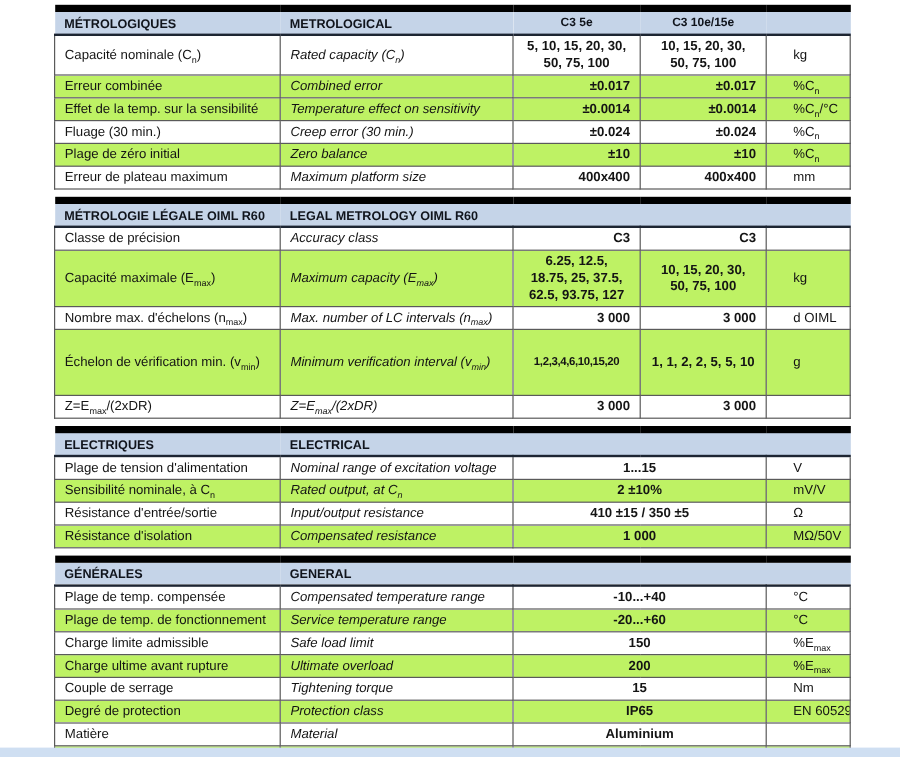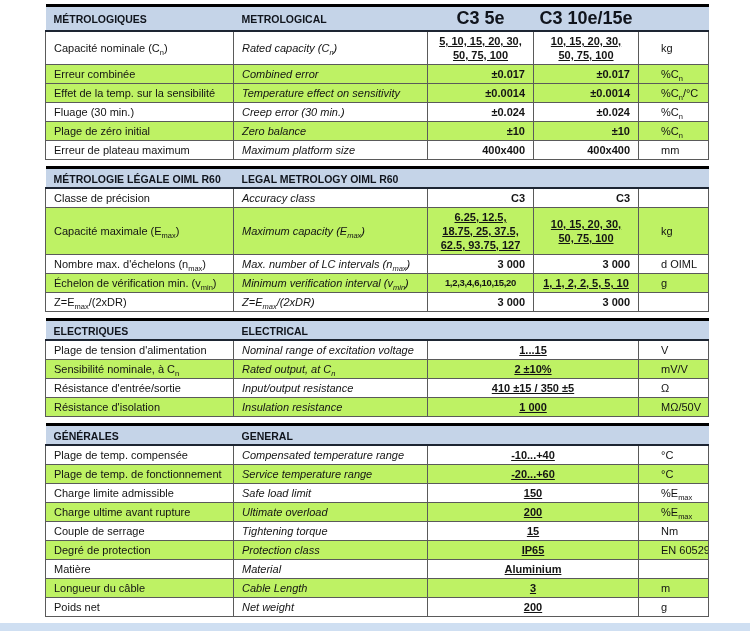--- a/index.html
+++ b/index.html
@@ -5,40 +5,40 @@
   html,body{margin:0;padding:0;}
   body{
     width:750px;height:631px;position:relative;background:#ffffff;
     font-family:"Liberation Sans",sans-serif;overflow:hidden;
   }
   .wrap{position:absolute;left:45px;top:4px;width:663px;}
   table.spec{border-collapse:collapse;table-layout:fixed;width:663px;margin:0 0 6px 0;}
   .spec th,.spec td{font-size:11px;color:#141414;overflow:hidden;}
   tr.band th{
     background:#c5d4e8;
-    border-top:3px solid #000000;
+    border-top:6px solid #000000;
     border-bottom:2px solid #1d2532;
     border-left:none;border-right:none;
     padding:3px 0 2px 8px;text-align:left;
     font-weight:bold;font-size:10.5px;color:#10141c;
     height:13px;white-space:nowrap;
   }
   tr.band th.h-en{}
-  tr.band th.h-col{font-size:18px;text-align:center;padding:1px 0 1px 0;font-style:normal;}
+  tr.band th.h-col{font-size:10px;text-align:center;padding:1px 0 1px 0;font-style:normal;}
   .spec td{
     border:1px solid #5a5a5a;
     padding:2px 8px;line-height:14px;height:14px;
     background:#ffffff;white-space:nowrap;
   }
   tr.alt td{background:#bef264;}
   td.c-en{font-style:italic;}
   td.c-v{text-align:right;font-weight:bold;}
-  td.c-v.center{text-align:center;text-decoration:underline;}
+  td.c-v.center{text-align:center;}
   td.pre{white-space:pre-line;}
-  td.tight{font-size:9.5px;letter-spacing:-0.3px;text-align:center;padding:2px 1px;font-weight:bold;}
+  td.tight{font-size:9.5px;letter-spacing:-0.3px;text-align:center;padding:20px 1px;font-weight:bold;}
   td.c-unit{text-align:left;padding-left:22px;}
   sub{font-size:7.5px;line-height:0;}
   .bottom-strip{position:absolute;left:0;bottom:0;width:750px;height:8px;background:#cfdff2;}
 </style>
 </head>
 <body>
 
 <div class="wrap">
 
   <table class="spec">
@@ -184,21 +184,21 @@
       <td class="c-unit">mV/V</td>
     </tr>
     <tr>
       <td class="c-fr">Résistance d'entrée/sortie</td>
       <td class="c-en">Input/output resistance</td>
       <td class="c-v center" colspan="2">410 ±15 / 350 ±5</td>
       <td class="c-unit">Ω</td>
     </tr>
     <tr class="alt">
       <td class="c-fr">Résistance d'isolation</td>
-      <td class="c-en">Insulation resistance</td>
+      <td class="c-en">Compensated resistance</td>
       <td class="c-v center" colspan="2">1 000</td>
       <td class="c-unit">MΩ/50V</td>
     </tr>
   </tbody>
     </table>
 
   <table class="spec">
     <colgroup>
         <col style="width:188px">
         <col style="width:194px">

